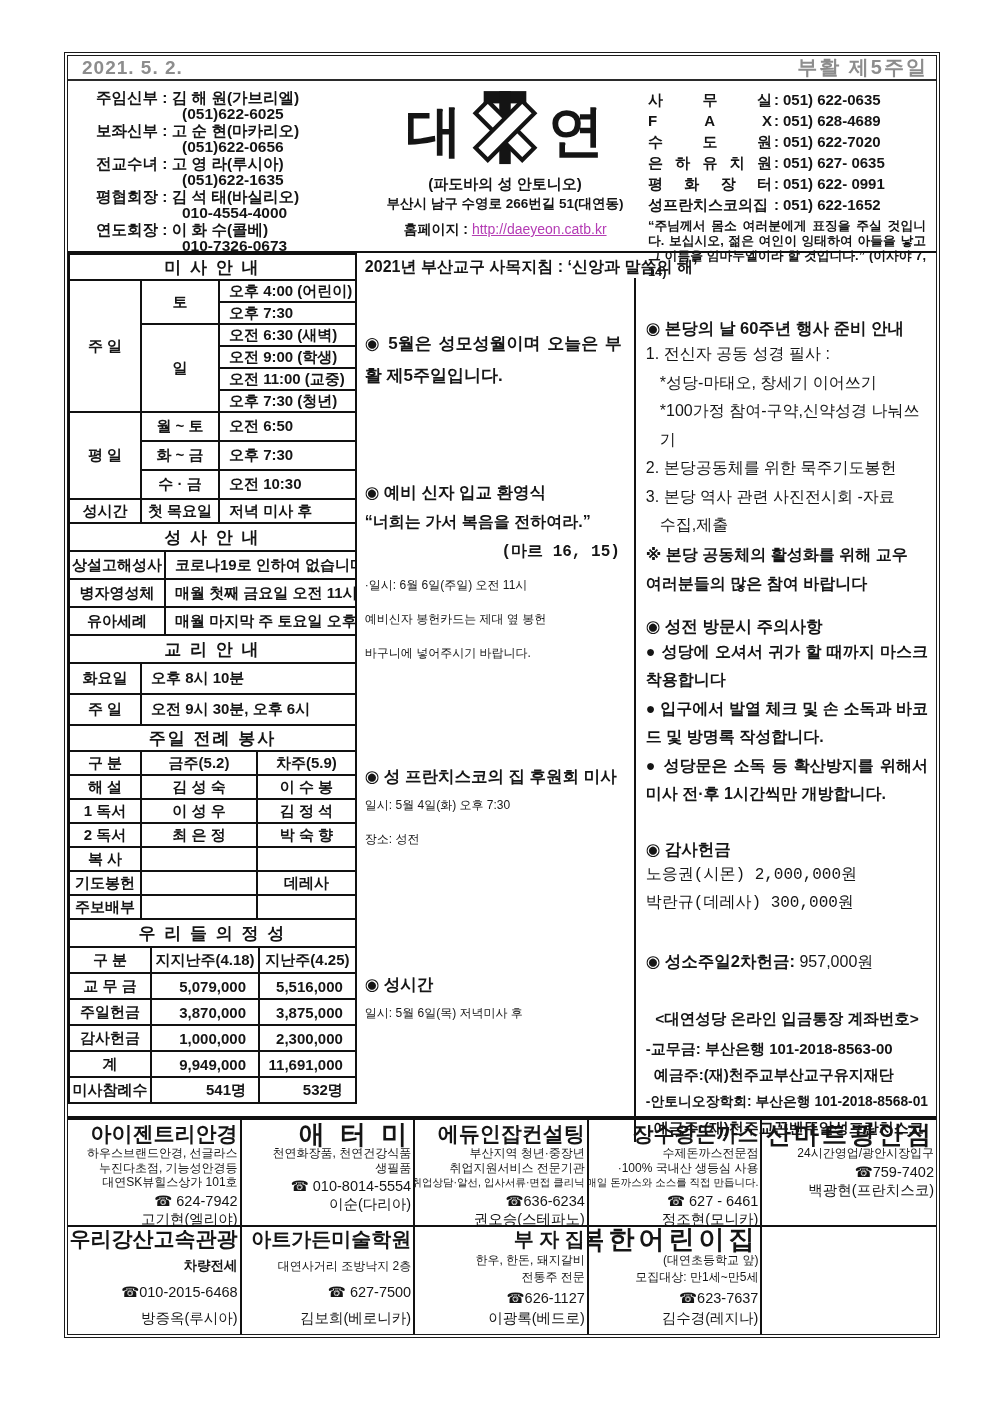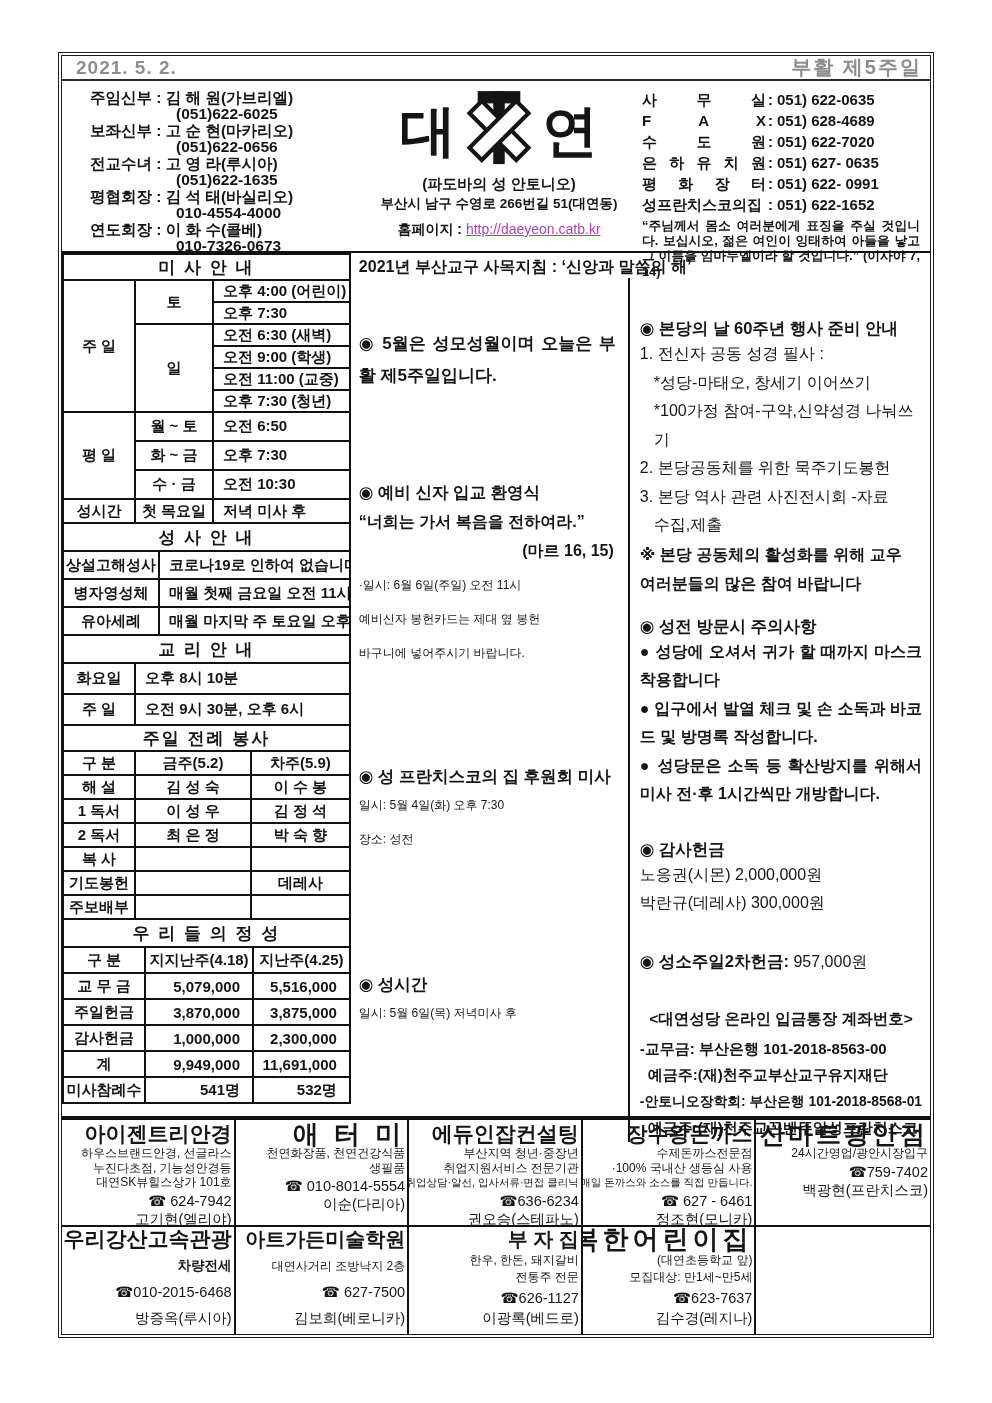--- a/index.html
+++ b/index.html
@@ -3,21 +3,21 @@
 <meta charset="utf-8">
 <style>
   * { box-sizing: border-box; margin: 0; padding: 0; }
   html,body { background:#ffffff; }
   body {
     width: 992px; height: 1403px; position: relative;
     font-family: "Liberation Sans", "DejaVu Sans", sans-serif;
     color: #151515;
   }
   .frame {
-    position: absolute; left: 58px; top: 52px; width: 876px;
+    position: absolute; left: 64px; top: 52px; width: 876px;
     border: 4px double #1a1a1a; background: #fff;
   }
   
   .date-row {
     height: 25px; display: flex; justify-content: space-between; align-items: center;
     padding: 0 8px 0 14px; border-bottom: 2px solid #2b2b2b;
     color: #8d8d8d; font-weight: 700;
   }
   .date-row .d { font-size: 19px; letter-spacing: 1px; }
   .date-row .i { font-size: 20px; letter-spacing: 2px; }
@@ -54,35 +54,35 @@
   .pastoral { height: 27px; padding: 4px 0 0 8px; font-size: 16px; font-weight: 700; }
   .mr-cols { display: flex; flex: 1; }
   .col-center { width: 279px; border-right: 2px solid #111; padding: 0 12px 0 8px; }
   .col-right  { flex: 1; padding: 0 8px 0 10px; }
   .nt { font-size: 16.5px; font-weight: 700; }
   .bd { font-weight: 700; }
   .jst { text-align: justify; }
   .n1 { margin-top: 50px; font-size: 17px; line-height: 32px; }
   .n2 { margin-top: 90px; }
   .n2 .q { margin-top: 8px; font-size: 16px; }
-  .n2 .ref { text-align: right; font-size: 16px; font-weight: 700; padding-right: 2px; margin-top: 8px; }
+  .n2 .ref { text-align: right; font-size: 16px; font-weight: 700; padding-right: 2px; margin-top: 8px; font-family: Liberation Mono, monospace; }
   .n2 .ln, .n3 .ln, .n4 .ln { font-size: 12px; font-weight: 400; line-height: 34px; }
   .n2 .lns { margin-top: 6px; }
   .n3 { margin-top: 96px; }
   .n4 { margin-top: 118px; }
   .r-sec { font-size: 16px; }
   .r1 { margin-top: 40px; }
   .r1 .it { line-height: 28.5px; font-weight: 400; }
   .r1 .ind { padding-left: 14px; }
   .r1 .note { font-weight: 700; line-height: 29px; }
   .r2 { margin-top: 16px; font-weight: 700; line-height: 30px; }
   .r3 { margin-top: 18px; }
   .r3 .blt { font-weight: 700; line-height: 28.5px; text-align: justify; }
   .r4 { margin-top: 30px; }
-  .r4 .ln { font-weight: 400; line-height: 28px; }
+  .r4 .ln { font-weight: 400; line-height: 28px; font-family: Liberation Mono, monospace; }
   .r5 { margin-top: 34px; }
   .r5 .amt { font-weight: 400; }
   .r6 { margin-top: 36px; font-weight: 700; }
   .r6 .t { text-align: center; font-size: 15.5px; margin-bottom: 6px; }
   .r6 .ln { font-size: 15px; line-height: 26.5px; white-space: nowrap; }
   .r6 .ind { padding-left: 8px; }
   
   .ads { border-top: 1px solid #111; display: grid; grid-template-columns: repeat(5, 1fr); }
   .ad {
     height: 107px; border-right: 2px solid #111; border-bottom: 2px solid #111;

